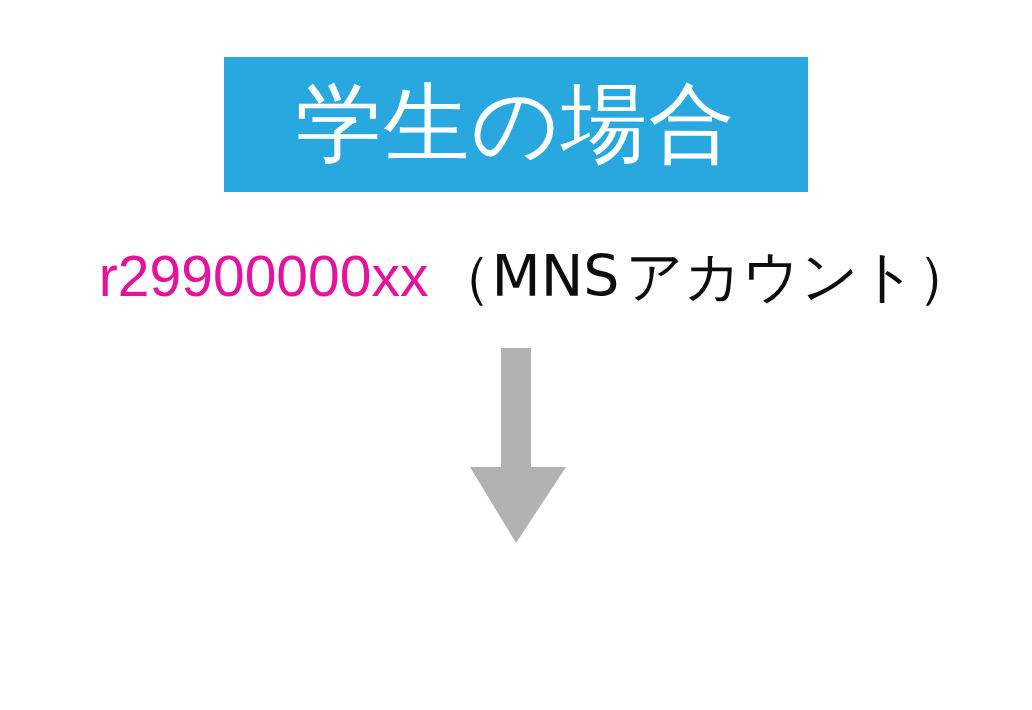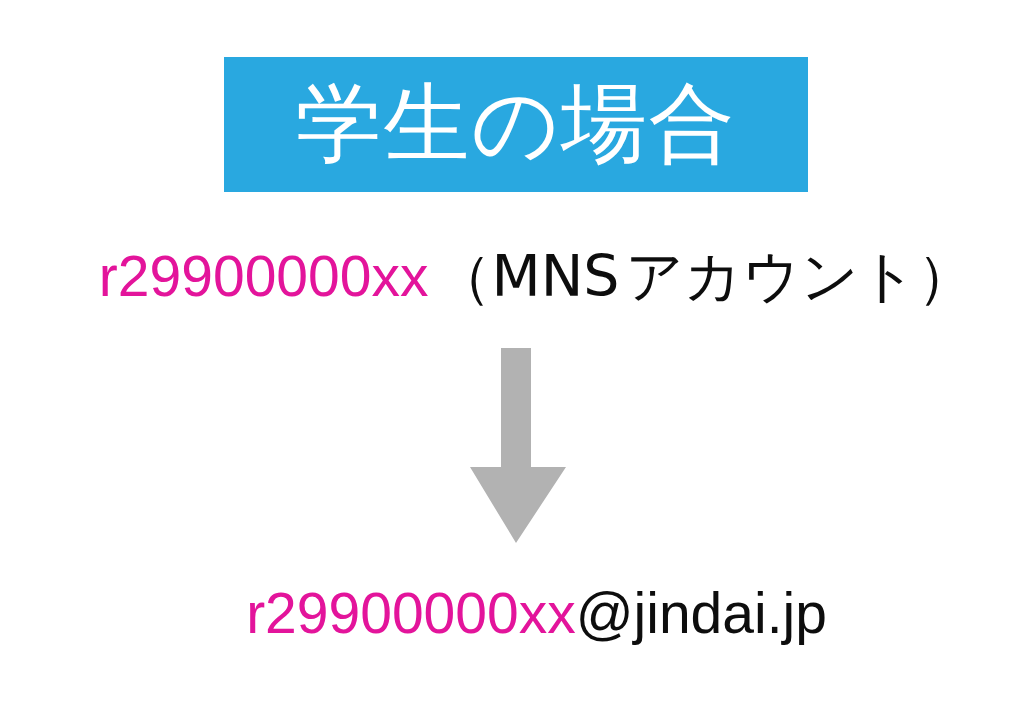--- a/index.html
+++ b/index.html
@@ -104,17 +104,14 @@
   <div class="text-row row-account">
     <span class="seg-pink">r29900000xx</span><span class="paren-gap"></span><span class="seg-black">（MNS</span><span class="paren-gap"></span><span class="seg-black">アカウント）</span>
   </div>
 
   <div class="arrow">
     <svg viewBox="0 0 96 196" xmlns="http://www.w3.org/2000/svg" aria-hidden="true">
       <polygon points="31,0 61,0 61,119 96,119 46,195 0,119 31,119" fill="#b2b2b2"></polygon>
     </svg>
   </div>
 
-  <div class="text-row row-email">
-    <span class="seg-pink">r29900000xx</span><span class="seg-black-latin">@jindai.jp</span>
-  </div>
 
 </div>
 
 </body></html>

